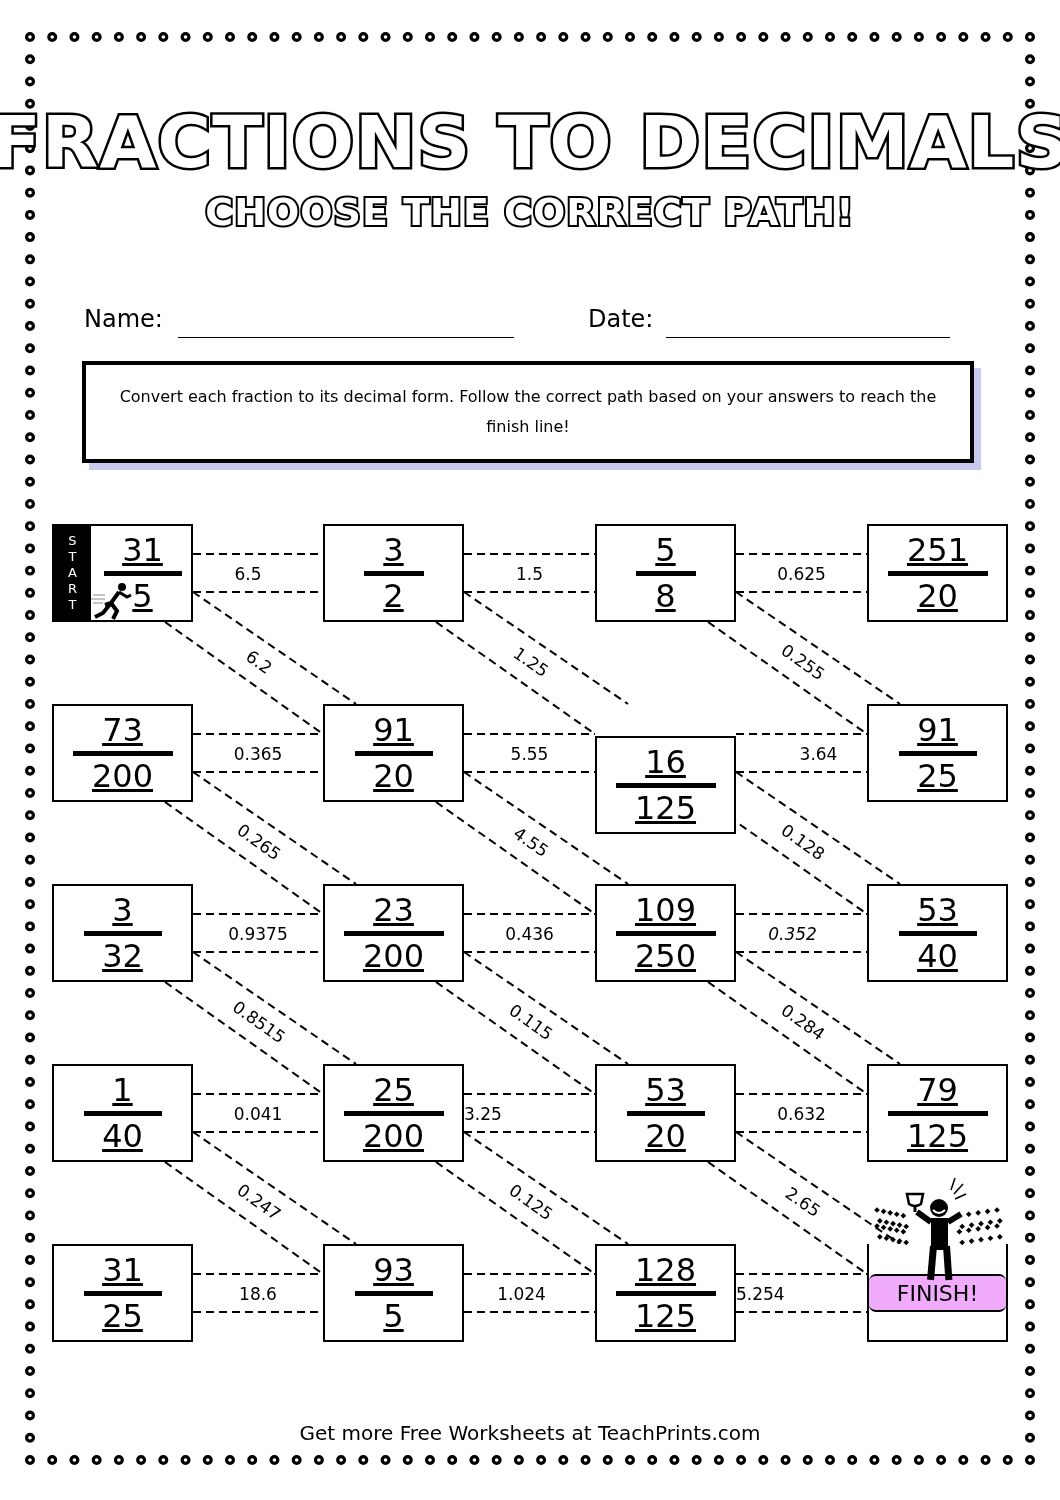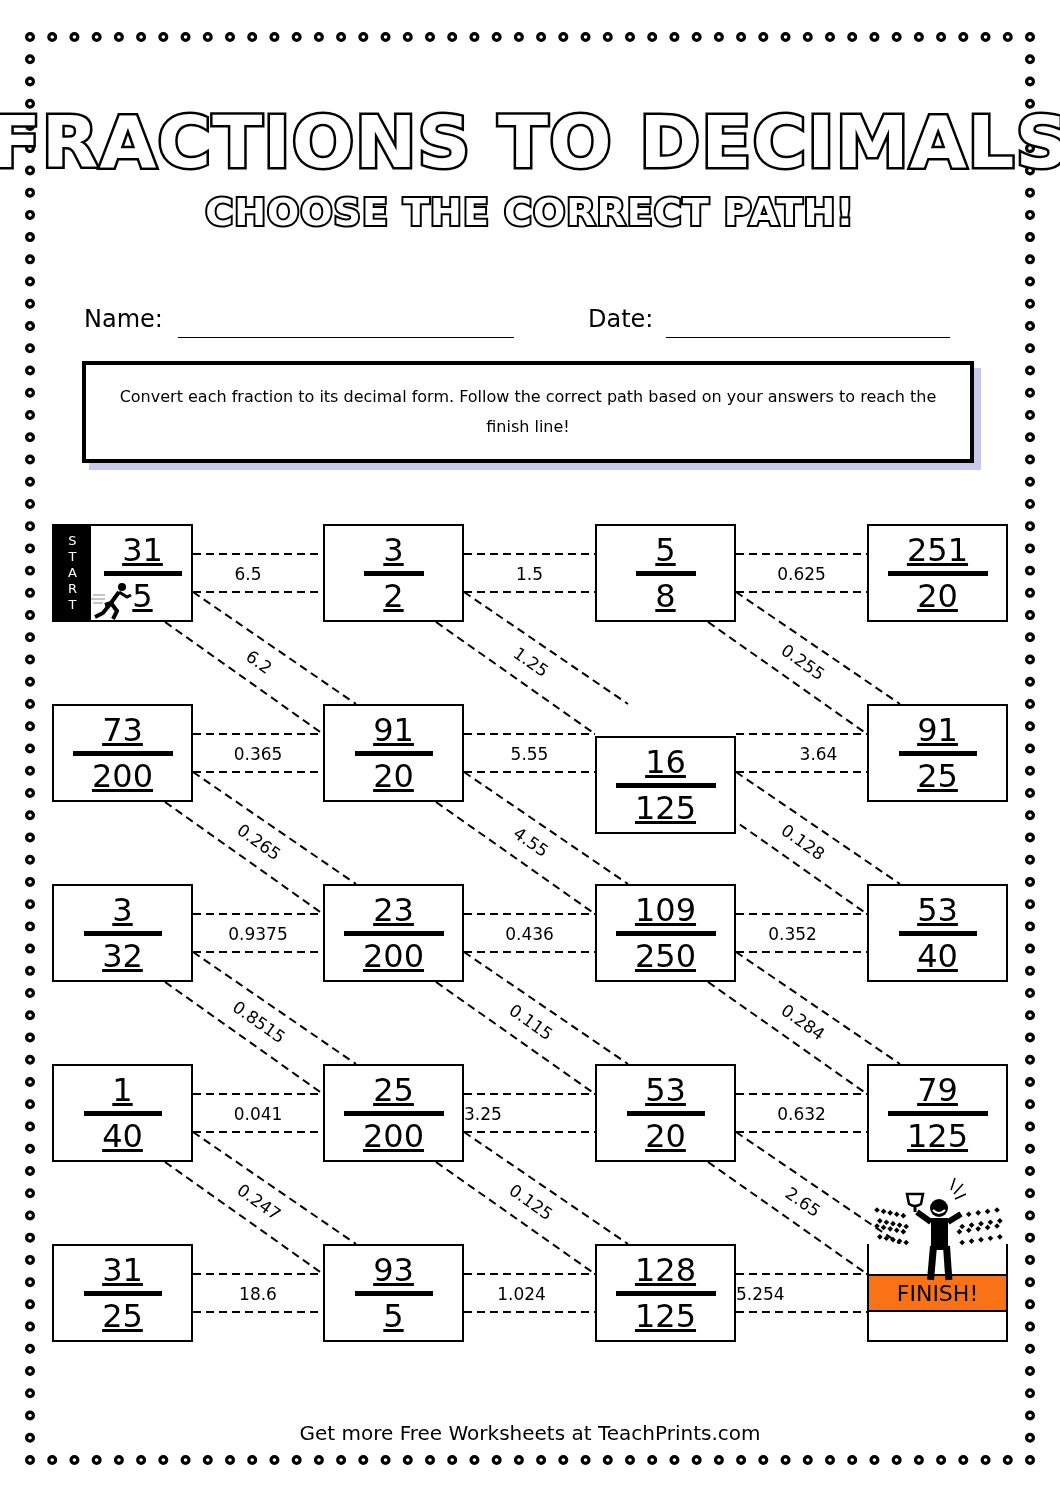--- a/index.html
+++ b/index.html
@@ -13,21 +13,21 @@
   .field-line { position: absolute; top: 32px; height: 0; border-bottom: 1.5px solid #000; }
   .instructions { position: absolute; left: 82px; top: 361px; width: 892px; height: 102px; border: 4px solid #000; background: #fff; box-shadow: 7px 7px 0 #c9c9ee; display: flex; align-items: center; justify-content: center; text-align: center; font-size: 16px; line-height: 30px; padding: 0 30px; box-sizing: border-box; }
   .maze { position: absolute; left: 0; top: 0; width: 1060px; height: 1500px; }
   .box { position: absolute; width: 141px; height: 98px; border: 2.5px solid #000; box-sizing: border-box; background: #fff; }
   .frac { position: absolute; left: 0; top: 0; width: 100%; height: 100%; display: flex; flex-direction: column; align-items: center; justify-content: center; }
   .num, .den { font-size: 32px; line-height: 36px; font-family: "DejaVu Sans", sans-serif; text-decoration: underline; }
   .bar { height: 5px; background: #000; margin: 3px 0 2px 0; }
   .edge-label { position: absolute; font-size: 17px; font-family: "DejaVu Sans", sans-serif; white-space: nowrap; transform-origin: center center; background: transparent; }
   .start-strip { position: absolute; left: 0; top: 0; width: 37px; height: 100%; background: #000; color: #fff; display: flex; flex-direction: column; align-items: center; justify-content: center; font-size: 13px; line-height: 16px; }
   .start-strip span { display: block; }
-  .finish-band { position: absolute; left: 0; top: 30px; width: 100%; height: 38px; background: #f97316; border-top: 2.5px solid #000; border-bottom: 2.5px solid #000; box-sizing: border-box; display: flex; align-items: center; justify-content: center; font-size: 22px; }
+  .finish-band { position: absolute; left: 0; top: 30px; width: 100%; height: 38px; background: #f0abfc; border-top: 2.5px solid #000; border-bottom: 2.5px solid #000; box-sizing: border-box; display: flex; align-items: center; justify-content: center; font-size: 22px; border-radius: 7px; }
   .footer { position: absolute; top: 1421px; left: 0; width: 1060px; text-align: center; font-size: 20px; }
 </style>
 </head>
 <body>
 
 <svg class="dot-border" width="1060" height="1500" xmlns="http://www.w3.org/2000/svg">
   <g id="dots" fill="#fff" stroke="#000" stroke-width="3.2">
       <circle cx="30" cy="37" r="3.4"></circle>
       <circle cx="30" cy="1460" r="3.4"></circle>
       <circle cx="52.22222222222222" cy="37" r="3.4"></circle>
@@ -533,21 +533,21 @@
       </svg>
     </div>
     <div class="edge-label" style="left: 193px; width: 110px; text-align: center; top: 564px;">6.5</div>
     <div class="edge-label" style="left: 464px; width: 131px; text-align: center; top: 564px;">1.5</div>
     <div class="edge-label" style="left: 736px; width: 131px; text-align: center; top: 564px;">0.625</div>
     <div class="edge-label" style="left: 193px; width: 130px; text-align: center; top: 744px;">0.365</div>
     <div class="edge-label" style="left: 464px; width: 131px; text-align: center; top: 744px;">5.55</div>
     <div class="edge-label" style="left: 736px; width: 131px; text-align: center; top: 744px; padding-left: 17px;">3.64</div>
     <div class="edge-label" style="left: 193px; width: 130px; text-align: center; top: 924px;">0.9375</div>
     <div class="edge-label" style="left: 464px; width: 131px; text-align: center; top: 924px;">0.436</div>
-    <div class="edge-label" style="left: 736px; width: 113px; text-align: center; top: 924px;">0.352</div>
+    <div class="edge-label" style="left: 736px; width: 113px; text-align: center; top: 924px; font-style: italic;">0.352</div>
     <div class="edge-label" style="left: 193px; width: 130px; text-align: center; top: 1104px;">0.041</div>
     <div class="edge-label" style="left: 464px; width: 131px; text-align: left; top: 1104px;">3.25</div>
     <div class="edge-label" style="left: 736px; width: 131px; text-align: center; top: 1104px;">0.632</div>
     <div class="edge-label" style="left: 193px; width: 130px; text-align: center; top: 1284px;">18.6</div>
     <div class="edge-label" style="left: 464px; width: 115px; text-align: center; top: 1284px;">1.024</div>
     <div class="edge-label" style="left: 736px; width: 131px; text-align: left; top: 1284px;">5.254</div>
     <div class="edge-label" style="left: 199.25px; width: 120px; text-align: center; top: 652px; transform: rotate(35.3313deg);">6.2</div>
     <div class="edge-label" style="left: 470.75px; width: 120px; text-align: center; top: 652px; transform: rotate(35.161deg);">1.25</div>
     <div class="edge-label" style="left: 742.75px; width: 120px; text-align: center; top: 652px; transform: rotate(35.161deg);">0.255</div>
     <div class="edge-label" style="left: 199.25px; width: 120px; text-align: center; top: 832px; transform: rotate(35.3313deg);">0.265</div>

